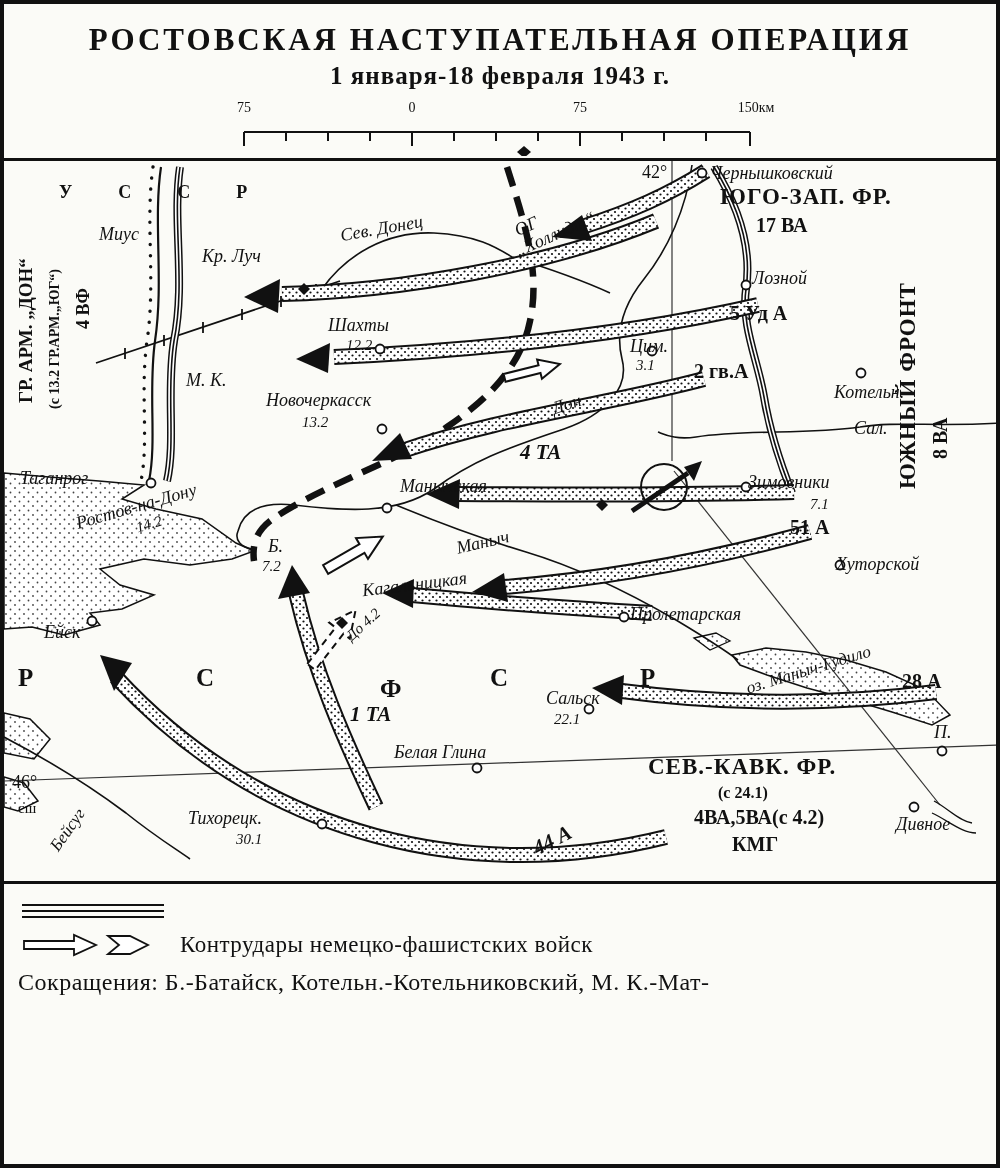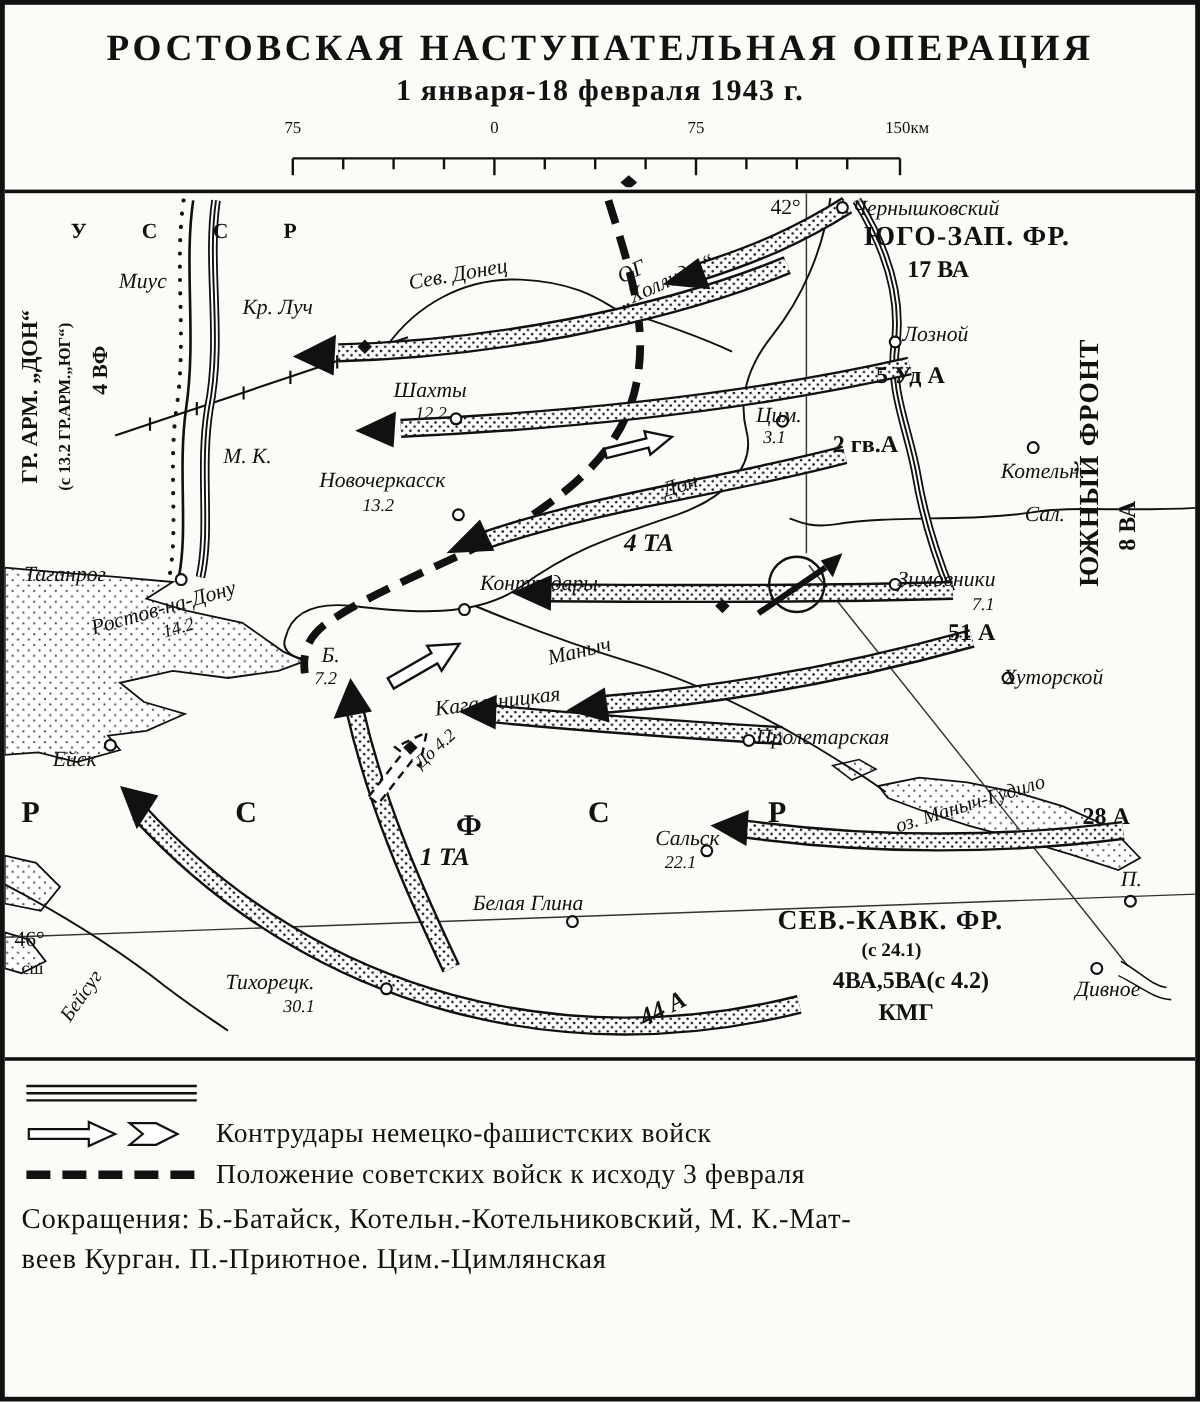--- a/index.html
+++ b/index.html
@@ -232,21 +232,21 @@
     <div class="lbl" style="left:70px;top:168px;transform:rotate(-90deg);transform-origin:0 0;font-weight:bold;font-size:18px;">4 ВФ</div>
 
     <div class="lbl it" style="left:182px;top:210px;">М. К.</div>
     <div class="lbl it" style="left:262px;top:230px;">Новочеркасск</div>
     <div class="lbl date" style="left:298px;top:254px;">13.2</div>
     <div class="lbl it" style="left:548px;top:234px;transform:rotate(-18deg);">Дон</div>
     <div class="lbl ta" style="left:516px;top:280px;">4 ТА</div>
     <div class="lbl it" style="left:16px;top:308px;">Таганрог</div>
     <div class="lbl it" style="left:70px;top:336px;transform:rotate(-16deg);">Ростов-на-Дону</div>
     <div class="lbl date" style="left:132px;top:356px;transform:rotate(-16deg);">14.2</div>
-    <div class="lbl it" style="left:396px;top:316px;">Контрудары</div>
+    <div class="lbl it" style="left:396px;top:316px;">Манычская</div>
     <div class="lbl it" style="left:744px;top:312px;">Зимовники</div>
     <div class="lbl date" style="left:806px;top:336px;">7.1</div>
     <div class="lbl army" style="left:786px;top:356px;">51 А</div>
     <div class="lbl it" style="left:452px;top:372px;transform:rotate(-13deg);">Маныч</div>
     <div class="lbl it" style="left:832px;top:394px;">Хуторской</div>
     <div class="lbl it" style="left:264px;top:376px;">Б.</div>
     <div class="lbl date" style="left:258px;top:398px;">7.2</div>
     <div class="lbl it" style="left:358px;top:414px;transform:rotate(-7deg);">Кагальницкая</div>
     <div class="lbl it" style="left:626px;top:444px;">Пролетарская</div>
     <div class="lbl it" style="left:40px;top:462px;">Ейск</div>
@@ -288,25 +288,18 @@
 
 
     <div class="legend-row">
       <svg class="legend-sym" viewBox="0 0 150 30">
         <polygon points="6,11 56,11 56,5 78,15 56,25 56,19 6,19" fill="#fff" stroke="#111" stroke-width="1.8"></polygon>
         <polygon points="90,6 112,6 130,15 112,24 90,24 101,15" fill="#fff" stroke="#111" stroke-width="1.8"></polygon>
       </svg>
       <span class="legend-text">Контрудары немецко-фашистских войск</span>
     </div>
 
-    <div class="legend-row">
-      <svg class="legend-sym" viewBox="0 0 150 30">
-        <path d="M4,15 H146" stroke="#111" stroke-width="7" stroke-dasharray="20 10" fill="none"></path>
-      </svg>
-      <span class="legend-text">Положение советских войск к исходу 3 февраля</span>
-    </div>
 
 
     <div class="legend-abbr">Сокращения: Б.-Батайск, Котельн.-Котельниковский, М. К.-Мат-</div>
-    <div class="legend-abbr">веев Курган. П.-Приютное. Цим.-Цимлянская</div>
   </div>
 
 </div>
 
 </body></html>

